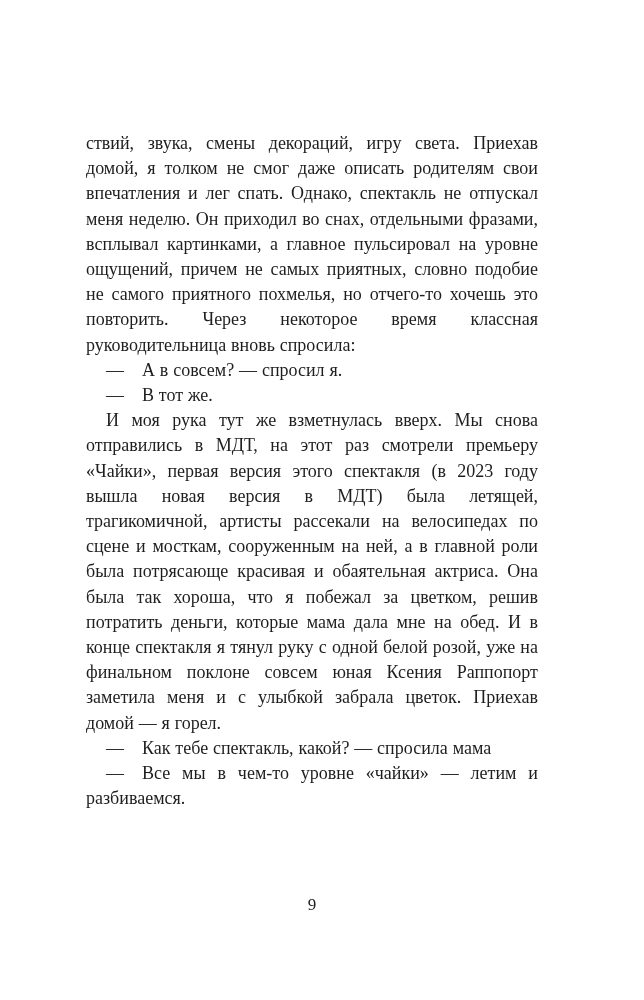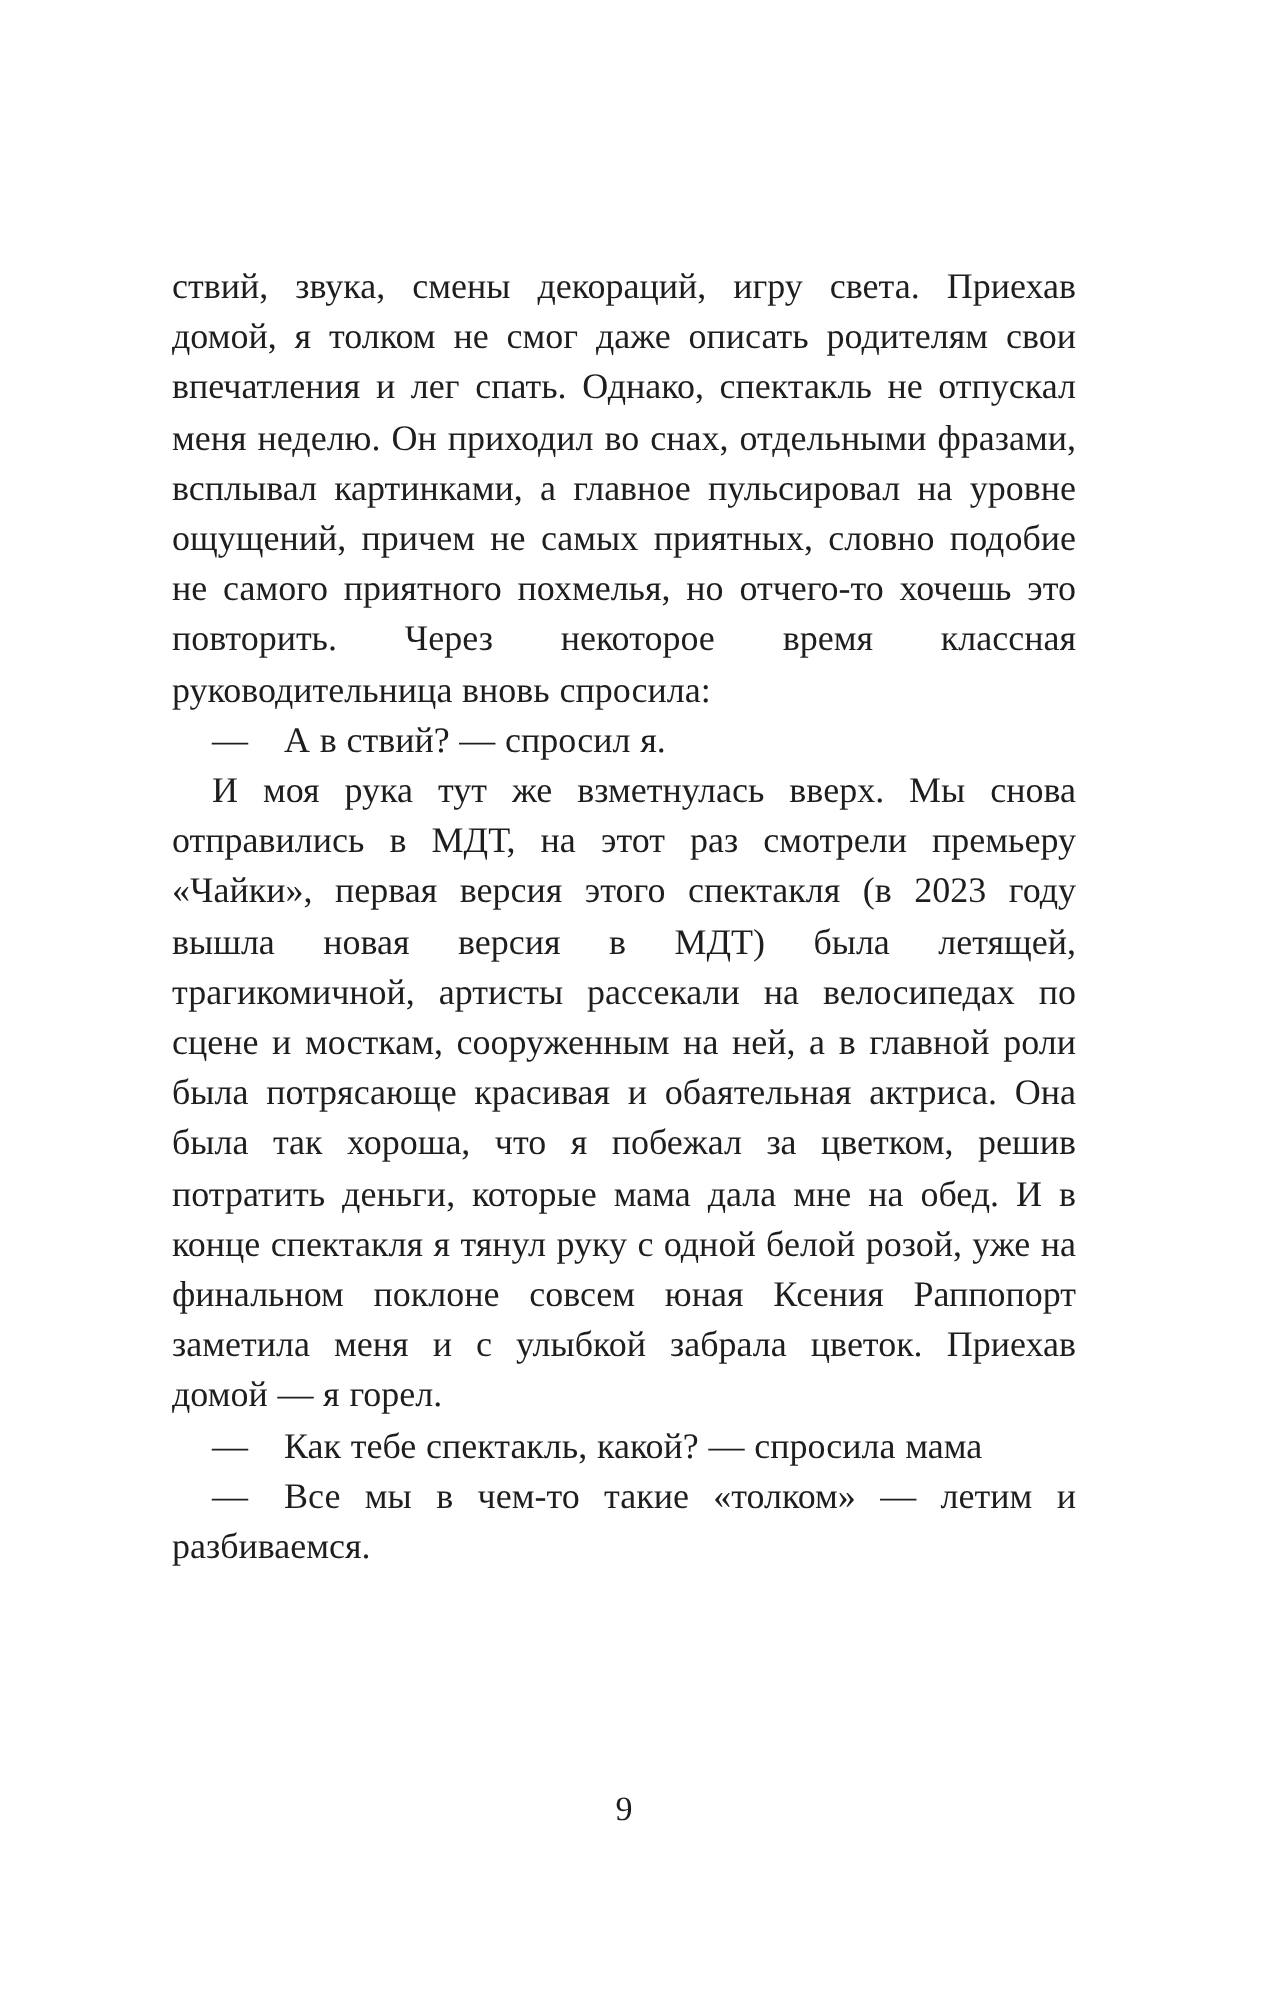--- a/index.html
+++ b/index.html
@@ -45,19 +45,20 @@
     font-size: 17px;
     line-height: 22px;
   }
 </style>
 </head>
 <body>
 
 <div class="book-page">
   <div class="text-column">
     <p class="para opening">ствий, звука, смены декораций, игру света. Приехав домой, я толком не смог даже описать родителям свои впечатления и лег спать. Однако, спектакль не отпускал меня неделю. Он приходил во снах, отдельными фразами, всплывал картинками, а главное пульсировал на уровне ощущений, причем не самых приятных, словно подобие не самого приятного похмелья, но отчего-то хочешь это повторить. Через некоторое время классная руководительница вновь спросила:</p>
-    <p class="para">— А в ствий? — спросил я.</p>
+    <p class="para">— А в совсем? — спросил я.</p>
+    <p class="para">— В тот же.</p>
     <p class="para">И моя рука тут же взметнулась вверх. Мы снова отправились в МДТ, на этот раз смотрели премьеру «Чайки», первая версия этого спектакля (в 2023 году вышла новая версия в МДТ) была летящей, трагикомичной, артисты рассекали на велосипедах по сцене и мосткам, сооруженным на ней, а в главной роли была потрясающе красивая и обаятельная актриса. Она была так хороша, что я побежал за цветком, решив потратить деньги, которые мама дала мне на обед. И в конце спектакля я тянул руку с одной белой розой, уже на финальном поклоне совсем юная Ксения Раппопорт заметила меня и с улыбкой забрала цветок. Приехав домой — я горел.</p>
     <p class="para">— Как тебе спектакль, какой? — спросила мама</p>
-    <p class="para">— Все мы в чем-то такие «толком» — летим и разбиваемся.</p>
+    <p class="para">— Все мы в чем-то уровне «чайки» — летим и разбиваемся.</p>
   </div>
   <div class="page-number">9</div>
 </div>
 
 </body></html>

